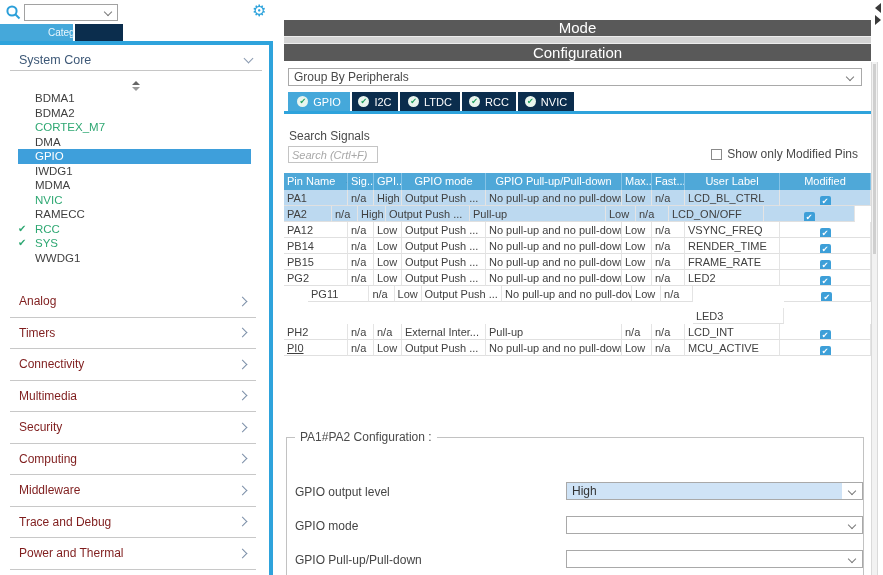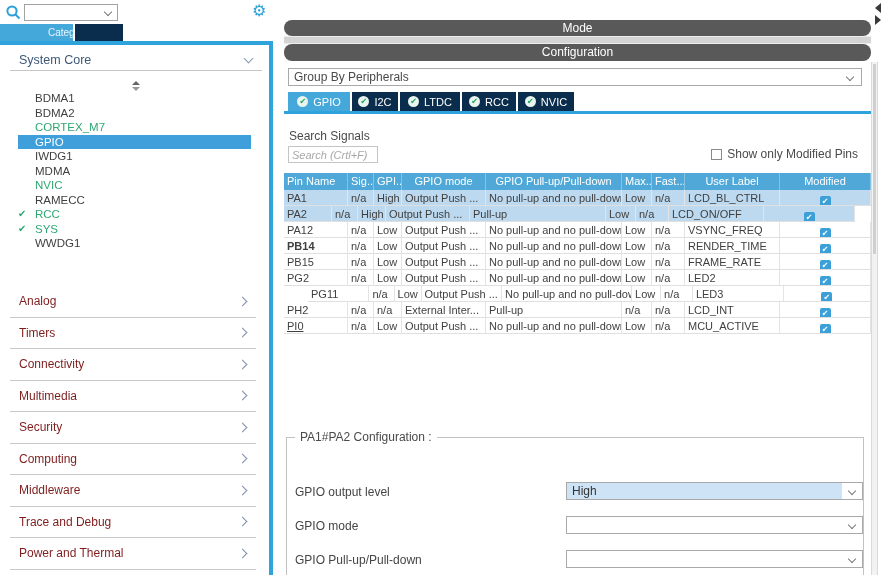--- a/index.html
+++ b/index.html
@@ -44,21 +44,21 @@
   .cat-row { height:31.5px; margin:0 13px 0 10px; border-bottom:1px solid #C8C8C8; display:flex;
              align-items:center; justify-content:space-between; cursor:default; }
   .cat-label { padding-left:9px; font-size:12px; color:#7f1d1d; }
   .chev-right { width:7px; height:7px; border-right:1.6px solid #7C8FA8; border-bottom:1.6px solid #7C8FA8;
                 transform:rotate(-45deg); margin-right:10px; }
 
   
   #right-panel { position:absolute; left:284px; top:0; width:587px; height:575px; background:#fff; }
   .rp-title { position:absolute; top:3px; left:0; width:100%; text-align:center; font-size:12px; color:#4A4A4A; }
   .mode-bar, .config-bar { position:absolute; left:0; width:100%; background:var(--dark-bar,#595959);
-                           color:#fff; font-size:12px; text-align:center;border-radius:8px; }
+                           color:#fff; font-size:15px; text-align:center; }
   .mode-bar { top:20px; height:16px; line-height:16px; }
   .bar-gap { position:absolute; top:36px; left:0; width:100%; height:8px; background:#D4D4D4;
              border-top:1px solid #EDEDED; border-bottom:1px solid #EDEDED; }
   .config-bar { top:44px; height:17px; line-height:17px; }
   .groupby { position:absolute; top:68px; left:4px; width:574px; height:18px; border:1px solid #A9A9A9;
              background:#fff; font-size:12px; color:#4A4A4A; line-height:16px; padding-left:5px; }
   .groupby .chev { top:5px; right:8px; }
   #ptabs { position:absolute; top:92px; left:4px; height:19px; display:flex; gap:2px; }
   .ptab { height:19px; display:flex; align-items:center; justify-content:center; gap:5px;
           color:#fff; font-size:11px; cursor:default; }
@@ -140,20 +140,21 @@
     </div>
     <div class="sc-divider"></div>
     <div class="spinner">
         <i class="up"></i>
         <i class="dn"></i>
       </div>
     <div id="sc-items">
         <div class="sc-item"><span>BDMA1</span></div>
         <div class="sc-item"><span>BDMA2</span></div>
         <div class="sc-item green"><span>CORTEX_M7</span></div>
+        <div class="sc-item"><span>DMA</span></div>
         <div class="sc-item sel"><span>GPIO</span></div>
         <div class="sc-item"><span>IWDG1</span></div>
         <div class="sc-item"><span>MDMA</span></div>
         <div class="sc-item green"><span>NVIC</span></div>
         <div class="sc-item"><span>RAMECC</span></div>
         <div class="sc-item green"><span class="sc-check">✔</span><span>RCC</span></div>
         <div class="sc-item green"><span class="sc-check">✔</span><span>SYS</span></div>
         <div class="sc-item"><span>WWDG1</span></div>
       </div>
     <div id="cat-list">
@@ -272,21 +273,21 @@
           <div class="t-cell" style="width: 26px;">n/a</div>
           <div class="t-cell" style="width: 28px;">Low</div>
           <div class="t-cell" style="width: 84px;">Output Push ...</div>
           <div class="t-cell" style="width: 136px;">No pull-up and no pull-down</div>
           <div class="t-cell" style="width: 30px;">Low</div>
           <div class="t-cell" style="width: 33px;">n/a</div>
           <div class="t-cell" style="width: 95px;">VSYNC_FREQ</div>
           <div class="t-cell" style="width: 91px; text-align: center;"><span class="mod-check">✔</span></div>
         </div>
         <div class="t-row">
-          <div class="t-cell" style="width: 64px; font-weight: bold;">PB14</div>
+          <div class="t-cell" style="width: 64px;">PB14</div>
           <div class="t-cell" style="width: 26px;">n/a</div>
           <div class="t-cell" style="width: 28px;">Low</div>
           <div class="t-cell" style="width: 84px;">Output Push ...</div>
           <div class="t-cell" style="width: 136px;">No pull-up and no pull-down</div>
           <div class="t-cell" style="width: 30px;">Low</div>
           <div class="t-cell" style="width: 33px;">n/a</div>
           <div class="t-cell" style="width: 95px;">RENDER_TIME</div>
           <div class="t-cell" style="width: 91px; text-align: center;"><span class="mod-check">✔</span></div>
         </div>
         <div class="t-row">
@@ -312,21 +313,21 @@
           <div class="t-cell" style="width: 91px; text-align: center;"><span class="mod-check">✔</span></div>
         </div>
         <div class="t-row">
           <div class="t-cell" style="width: 64px; margin-left: 24px;">PG11</div>
           <div class="t-cell" style="width: 26px;">n/a</div>
           <div class="t-cell" style="width: 28px;">Low</div>
           <div class="t-cell" style="width: 84px;">Output Push ...</div>
           <div class="t-cell" style="width: 136px;">No pull-up and no pull-down</div>
           <div class="t-cell" style="width: 30px;">Low</div>
           <div class="t-cell" style="width: 33px;">n/a</div>
-          <div class="t-cell" style="width: 95px;">LED3</div>
+          <div class="t-cell" style="width: 95px; margin-top: 22px;">LED3</div>
           <div class="t-cell" style="width: 91px; text-align: center;"><span class="mod-check">✔</span></div>
         </div>
         <div class="t-row">
           <div class="t-cell" style="width: 64px;">PH2</div>
           <div class="t-cell" style="width: 26px;">n/a</div>
           <div class="t-cell" style="width: 28px;">n/a</div>
           <div class="t-cell" style="width: 84px;">External Inter...</div>
           <div class="t-cell" style="width: 136px;">Pull-up</div>
           <div class="t-cell" style="width: 30px;">n/a</div>
           <div class="t-cell" style="width: 33px;">n/a</div>

